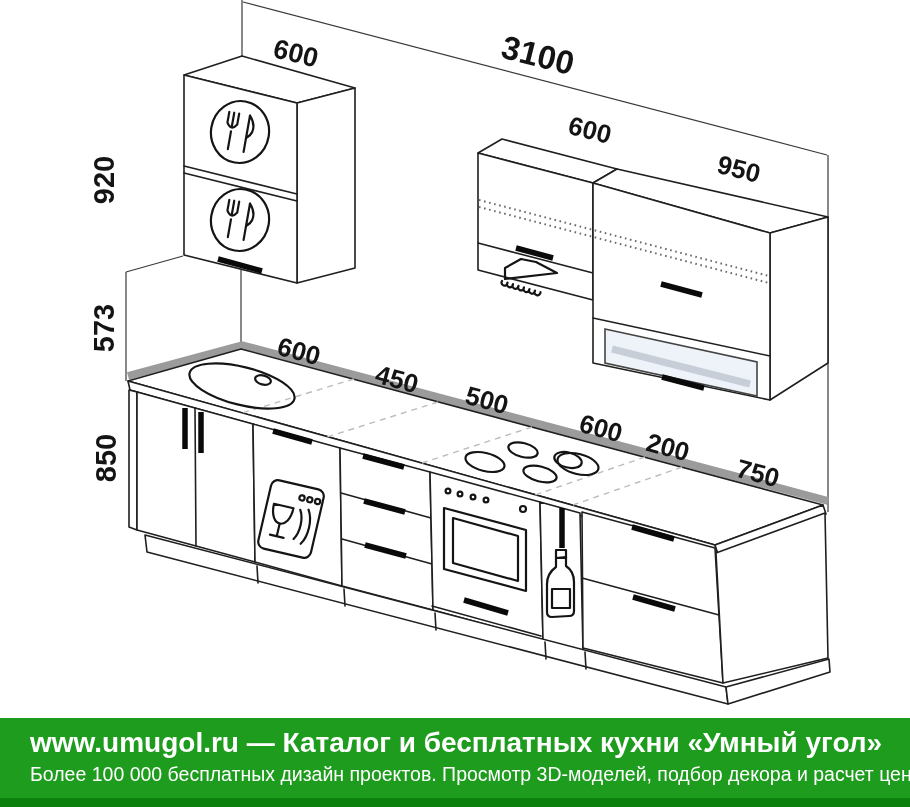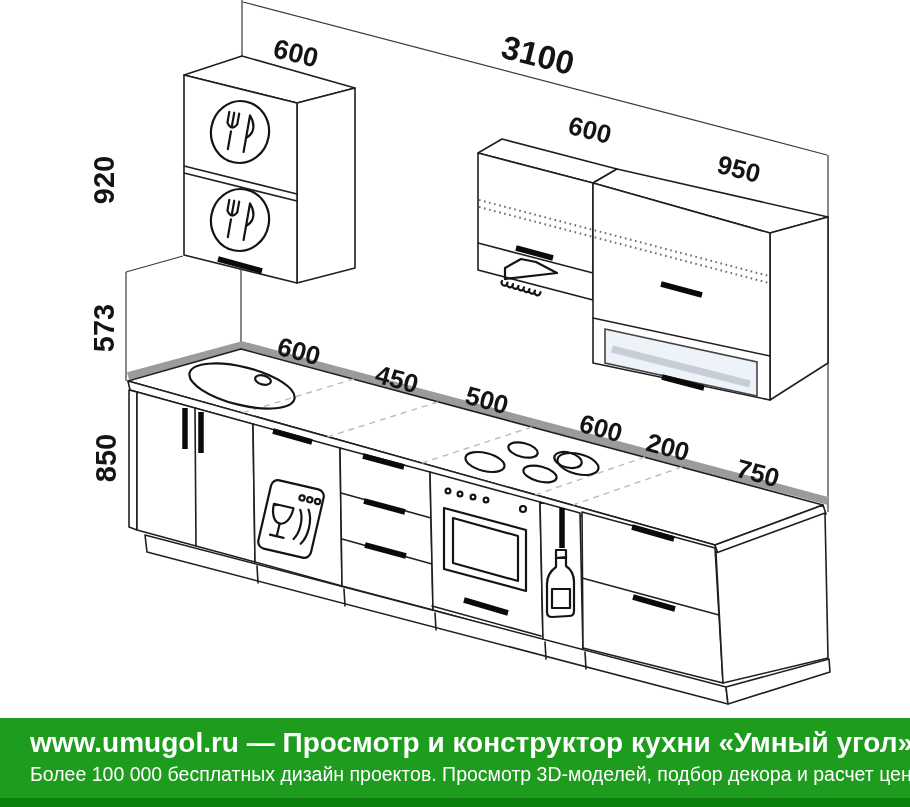--- a/index.html
+++ b/index.html
@@ -180,16 +180,16 @@
       <text class="dim" font-size="26" text-anchor="middle" x="299" y="351" dy=".35em" transform="rotate(15 299 351)">600</text>
       <text class="dim" font-size="26" text-anchor="middle" x="397" y="379" dy=".35em" transform="rotate(15 397 379)">450</text>
       <text class="dim" font-size="26" text-anchor="middle" x="487" y="400" dy=".35em" transform="rotate(15 487 400)">500</text>
       <text class="dim" font-size="26" text-anchor="middle" x="601" y="428" dy=".35em" transform="rotate(15 601 428)">600</text>
       <text class="dim" font-size="26" text-anchor="middle" x="668" y="447" dy=".35em" transform="rotate(15 668 447)">200</text>
       <text class="dim" font-size="26" text-anchor="middle" x="758" y="473" dy=".35em" transform="rotate(15 758 473)">750</text>
     </g>
   </svg>
 
   <div class="footer">
-    <div class="footer-title">www.umugol.ru — Просмотр и конструктор кухни «Умный угол»</div>
+    <div class="footer-title">www.umugol.ru — Каталог и бесплатных кухни «Умный угол»</div>
     <div class="footer-sub">Более 100 000 бесплатных дизайн проектов. Просмотр 3D-моделей, подбор декора и расчет цены кухни.</div>
   </div>
 </div>
 
 </body></html>

